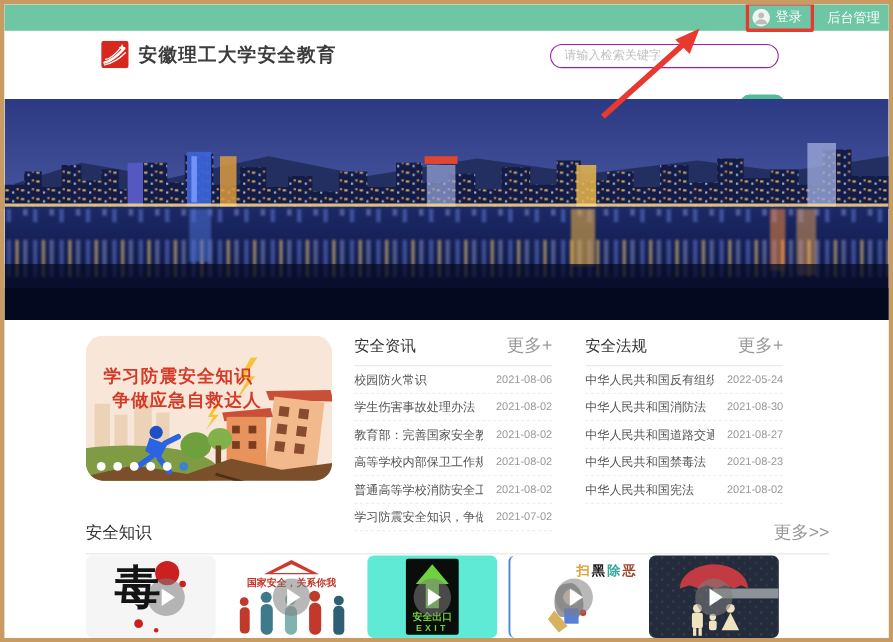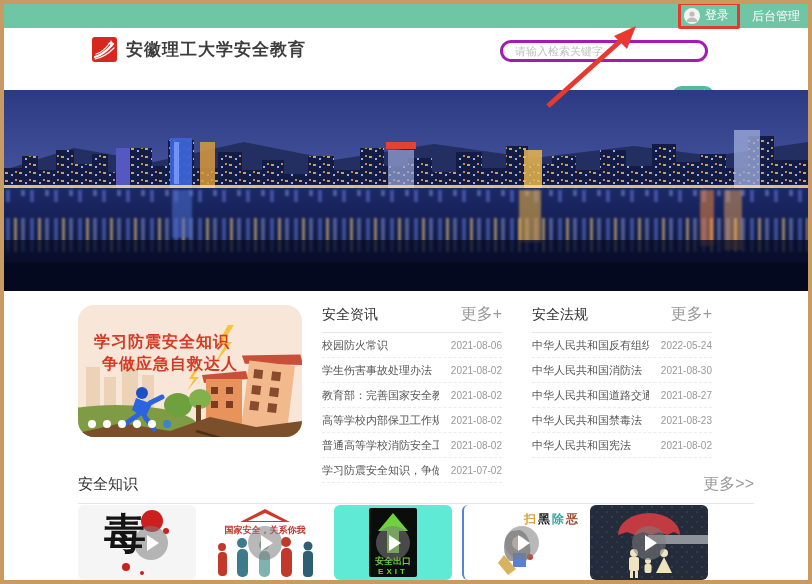--- a/index.html
+++ b/index.html
@@ -12,21 +12,21 @@
   .topbar-right{position:absolute;right:8px;top:0;height:24px;display:flex;align-items:center;gap:12px;padding-left:37px;}
   .login-group{display:flex;align-items:center;gap:5px;border:3px solid #e8392f;border-radius:2px;padding:2px 8px 2px 3px;margin-top:-1px;background:transparent;cursor:pointer;}
   .avatar{width:16px;height:16px;border-radius:50%;background:#f3f3f3;display:flex;align-items:center;justify-content:center;overflow:hidden;}
   .topbar-text{color:#fff;font-size:12px;white-space:nowrap;}
 
   
   .header{position:absolute;left:0;top:24px;width:804px;height:62px;background:#fff;}
   .brand{position:absolute;left:71px;top:9px;display:flex;align-items:center;gap:9px;margin-left:17px;}
   .site-title{font-size:17px;font-weight:600;color:#3d3d3d;letter-spacing:1px;}
   .search-box{position:absolute;left:496px;top:12px;width:208px;height:22px;}
-  .search-box input{width:100%;height:100%;border:3px solid #a21caf;border-radius:12px;padding:0 12px;font-size:11px;color:#666;outline:none;}
+  .search-box input{width:100%;height:100%;border:1px solid #a21caf;border-radius:12px;padding:0 12px;font-size:11px;color:#666;outline:none;}
   .search-box input::placeholder{color:#c0c0c0;}
   .search-btn{position:absolute;left:668px;top:58px;width:42px;height:19px;background:#52bd95;border:none;border-radius:10px;color:#fff;font-size:11px;display:flex;align-items:center;justify-content:center;gap:2px;cursor:pointer;padding:0;}
   .nav{position:absolute;left:74px;top:66px;display:flex;gap:28px;}
   .nav-link{font-size:12px;color:#3c3c3c;text-decoration:none;cursor:pointer;}
   .nav-link.active{color:#4fbb8d;}
 
   
   .hero{position:absolute;left:0;top:86px;width:804px;height:201px;overflow:hidden;}
 
   

